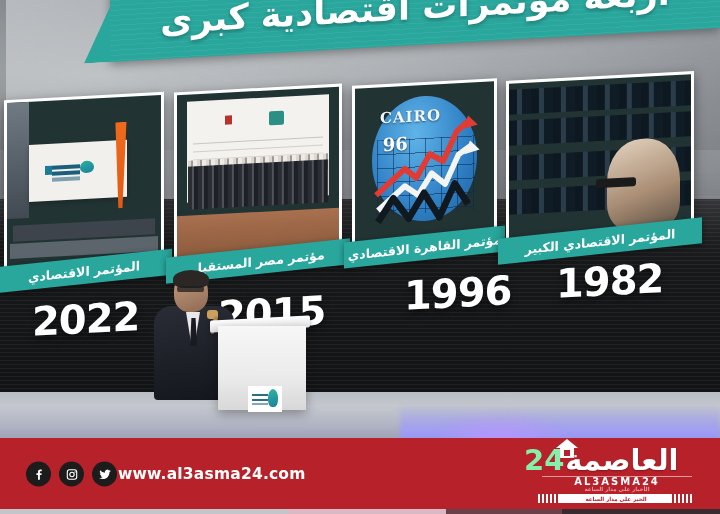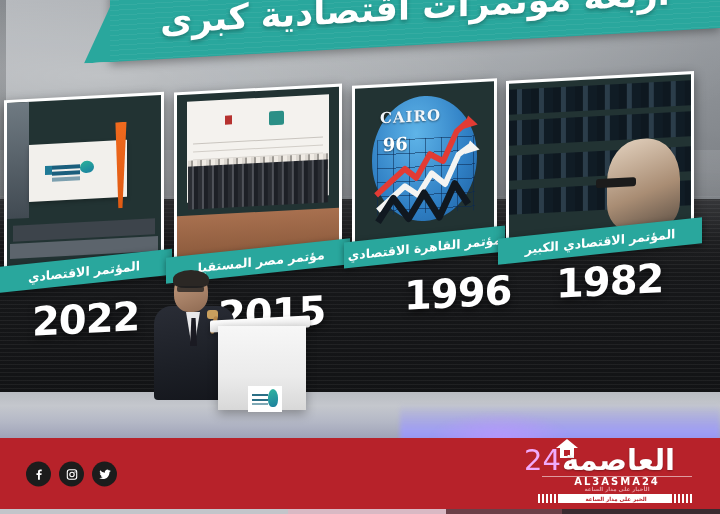--- a/index.html
+++ b/index.html
@@ -241,21 +241,21 @@
   .brand-main{
     position:absolute;right:0;top:2px;width:172px;height:30px;
     display:flex;align-items:center;justify-content:flex-end;gap:1px;direction:rtl;
   }
   .brand-ar{
     color:#ffffff;font-size:29px;font-weight:700;line-height:1;
     text-shadow:0 1px 2px rgba(0,0,0,.3);
     text-align:right;
   }
   .brand-24{
-    color:#f0abfc;font-size:29px;font-weight:400;line-height:1;
+    color:#86efac;font-size:29px;font-weight:700;line-height:1;
     font-family:"DejaVu Sans","Liberation Sans",sans-serif;
   }
   .brand-house{
     position:absolute;right:118px;top:-4px;width:22px;height:20px;
   }
   .brand-house .roof{
     position:absolute;left:0;top:0;width:0;height:0;
     border-left:11px solid transparent;border-right:11px solid transparent;
     border-bottom:9px solid #ffffff;
   }
@@ -405,20 +405,21 @@
           <path d="M7.6 3h8.8A4.6 4.6 0 0 1 21 7.6v8.8a4.6 4.6 0 0 1-4.6 4.6H7.6A4.6 4.6 0 0 1 3 16.4V7.6A4.6 4.6 0 0 1 7.6 3zm0 1.9A2.7 2.7 0 0 0 4.9 7.6v8.8a2.7 2.7 0 0 0 2.7 2.7h8.8a2.7 2.7 0 0 0 2.7-2.7V7.6a2.7 2.7 0 0 0-2.7-2.7zM12 7.3A4.7 4.7 0 1 1 12 16.7 4.7 4.7 0 0 1 12 7.3zm0 1.9a2.8 2.8 0 1 0 0 5.6 2.8 2.8 0 0 0 0-5.6zm5.2-2.6a1.1 1.1 0 1 1 0 2.2 1.1 1.1 0 0 1 0-2.2z"></path>
         </svg>
       </a>
       <a class="sbtn" href="#">
         <svg viewBox="0 0 24 24" aria-hidden="true">
           <path d="M22 5.9c-.7.32-1.5.54-2.3.64a4 4 0 0 0 1.76-2.2c-.78.46-1.64.8-2.55.98A4 4 0 0 0 11.9 9a11.4 11.4 0 0 1-8.3-4.2 4 4 0 0 0 1.25 5.35c-.65-.02-1.27-.2-1.8-.5v.05a4 4 0 0 0 3.2 3.93c-.6.16-1.2.18-1.8.07a4 4 0 0 0 3.73 2.78A8 8 0 0 1 2 18.1a11.35 11.35 0 0 0 6.16 1.8c7.4 0 11.45-6.13 11.45-11.45v-.52A8.1 8.1 0 0 0 22 5.9z"></path>
         </svg>
       </a>
     </div>
 
+    <div class="site-url">www.al3asma24.com</div>
 
     <div class="brand">
       <div class="brand-house">
         <div class="roof"></div>
         <div class="body"></div>
         <div class="win"></div>
       </div>
       <div class="brand-main">
         <span class="brand-ar">العاصمة</span>
         <span class="brand-24">24</span>

